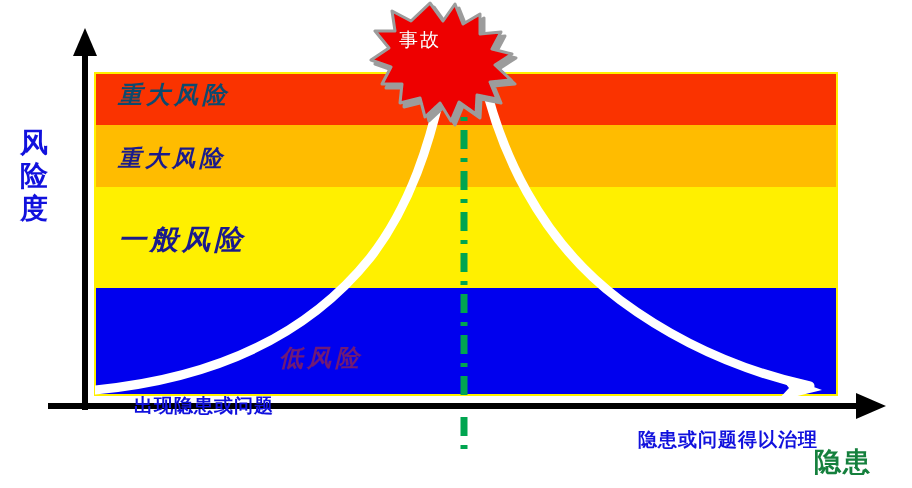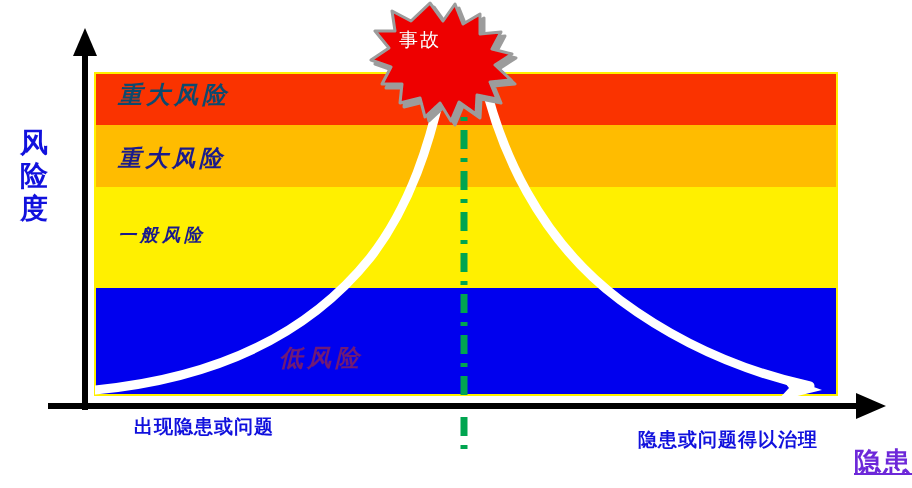--- a/index.html
+++ b/index.html
@@ -46,21 +46,21 @@
     top: 83px;
   }
   .band-label.large {
     color: #1a1a8c;
     font-size: 23px;
     left: 118px;
     top: 147px;
   }
   .band-label.general {
     color: #1a1a8c;
-    font-size: 18px;
+    font-size: 28px;
     left: 118px;
     top: 226px;
   }
   .band-label.low {
     color: #701a75;
     font-size: 24px;
     left: 279px;
     top: 346px;
   }
 
@@ -69,33 +69,32 @@
     left: 20px;
     top: 126px;
     color: #1111dd;
     font-size: 28px;
     font-weight: bold;
     width: 34px;
     white-space: normal;
     line-height: 1.18;
   }
   .axis-x-title {
-    left: 854px;
+    left: 814px;
     top: 448px;
-    color: #6d28d9;
+    color: #15803d;
     font-size: 27px;
     font-weight: bold;
     letter-spacing: 2px;
-    text-decoration: underline;
   }
 
   
   .cap-left {
     left: 134px;
-    top: 417px;
+    top: 396px;
     color: #1111dd;
     font-size: 19px;
     font-weight: bold;
     letter-spacing: 1px;
   }
   .cap-right {
     left: 590px;
     top: 430px;
     color: #1111dd;
     font-size: 19px;

